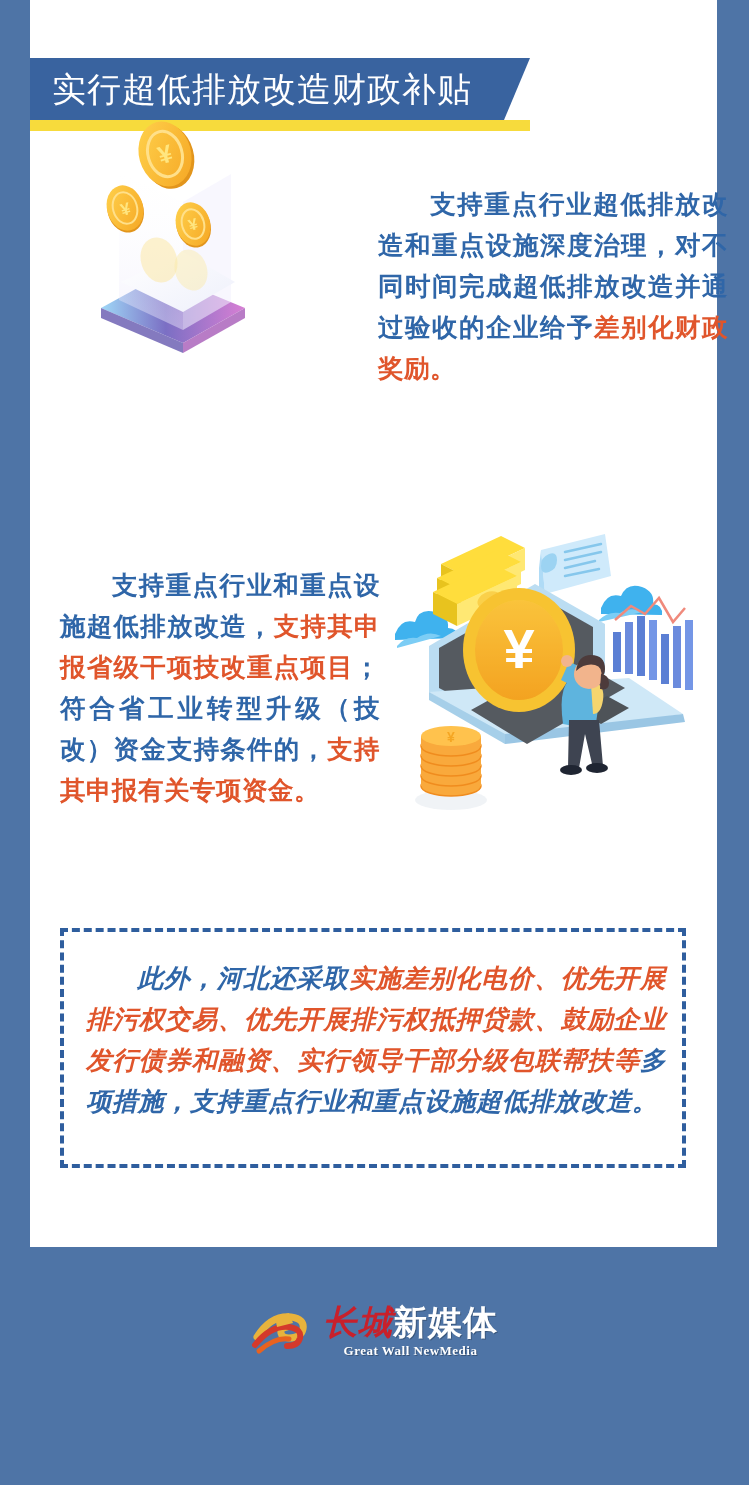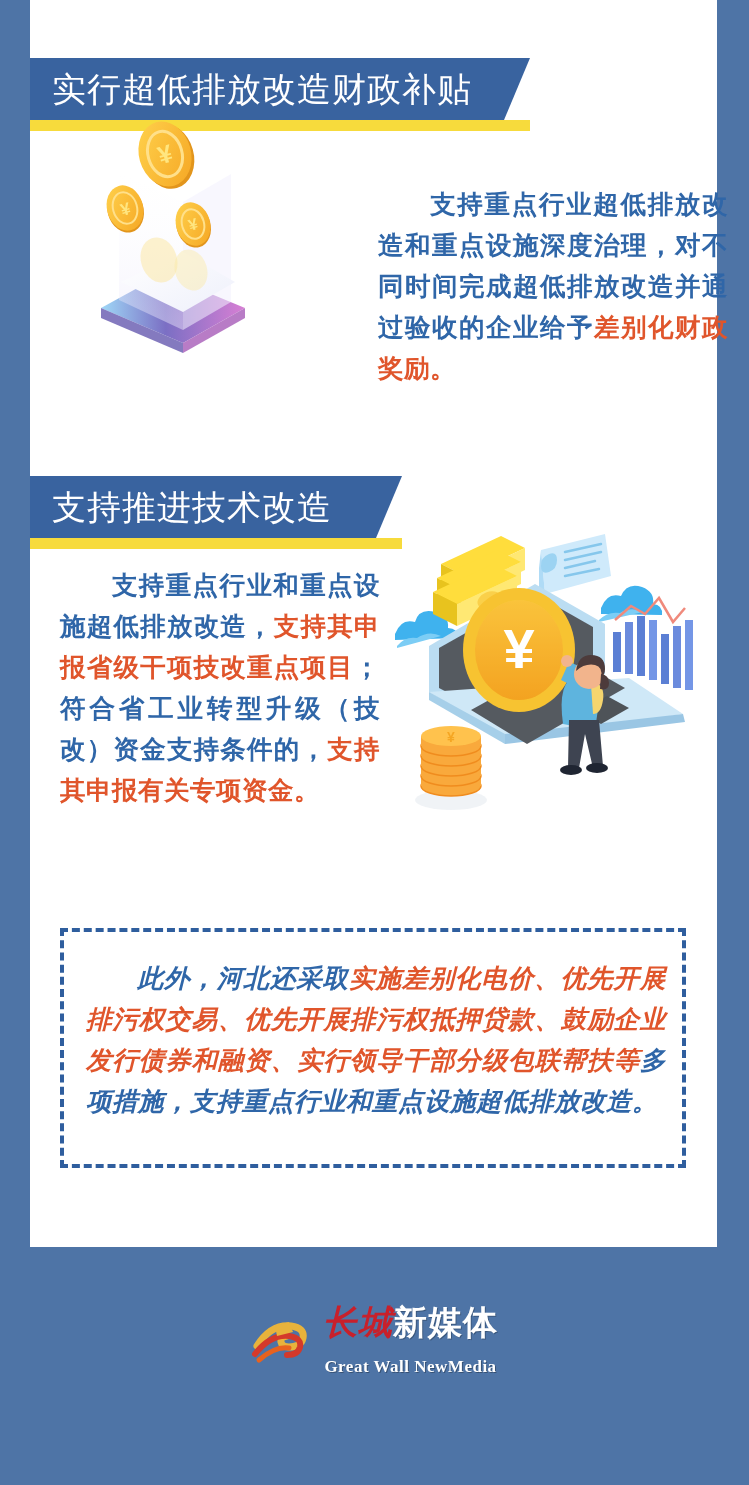--- a/index.html
+++ b/index.html
@@ -92,22 +92,22 @@
   #logo-word{display:flex;flex-direction:column;align-items:center;}
   .logo-cn{
     font-size:34px;font-weight:bold;color:#ffffff;line-height:1;
     letter-spacing:1px;
     text-shadow:1px 1px 0 rgba(0,0,0,.25);
     display:flex;align-items:baseline;
   }
   .logo-cn .red{color:#C8202B;text-shadow:none;font-family:"Liberation Serif",serif;font-style:italic;}
   .logo-en{
     font-family:"Liberation Serif","DejaVu Serif",serif;
-    font-weight:bold;font-size:17px;color:#ffffff;
-    letter-spacing:0.5px;margin-top:17px;
+    font-weight:bold;font-size:13px;color:#ffffff;
+    letter-spacing:0.5px;margin-top:3px;
     text-shadow:1px 1px 0 rgba(0,0,0,.3);
   }
   #credit{
     position:absolute;left:0;top:145px;width:749px;text-align:center;
     color:#E9EEF5;font-size:20px;letter-spacing:4px;
   }
 </style>
 </head>
 <body>
 
@@ -175,26 +175,20 @@
       <ellipse cx="0" cy="0" rx="26" ry="33" fill="url(#coinG)"></ellipse>
       <ellipse cx="0" cy="0" rx="17" ry="23" fill="none" stroke="#FFE08A" stroke-width="3"></ellipse>
       <text x="0" y="9" font-size="25" fill="#FFE680" text-anchor="middle" font-family="'Liberation Sans',sans-serif" font-weight="bold">¥</text>
     </g>
   </svg>
 
   <div id="block1-text" class="para">
     <span class="indent"></span><span>支持重点行业超低排放改造和重点设施深度治理，对不同时间完成超低排放改造并通过验收的企业给予</span><span class="hl">差别化财政奖励</span><span class="hl">。</span>
   </div>
 
-  <div class="banner-wrap" style="top:428px;width:372px;">
-    <div class="banner">
-      <span class="banner-text">支持推进技术改造</span>
-    </div>
-    <div class="banner-underline" style="width:372px;"></div>
-  </div>
 
   <div id="block2-text" class="para">
     <span class="indent"></span><span>支持重点行业和重点设施超低排放改造，</span><span class="hl">支持其申报省级干项技改重点项目</span><span>；符合省工业转型升级（技改）资金支持条件的，</span><span class="hl">支持其申报有关专项资金。</span>
   </div>
 
   <svg id="laptop-illu" viewBox="0 0 310 290">
     <defs>
       <linearGradient id="coinBig" x1="0" y1="0" x2="0" y2="1">
         <stop offset="0" stop-color="#FFD84D"></stop>
           <stop offset="1" stop-color="#F5A623"></stop>

